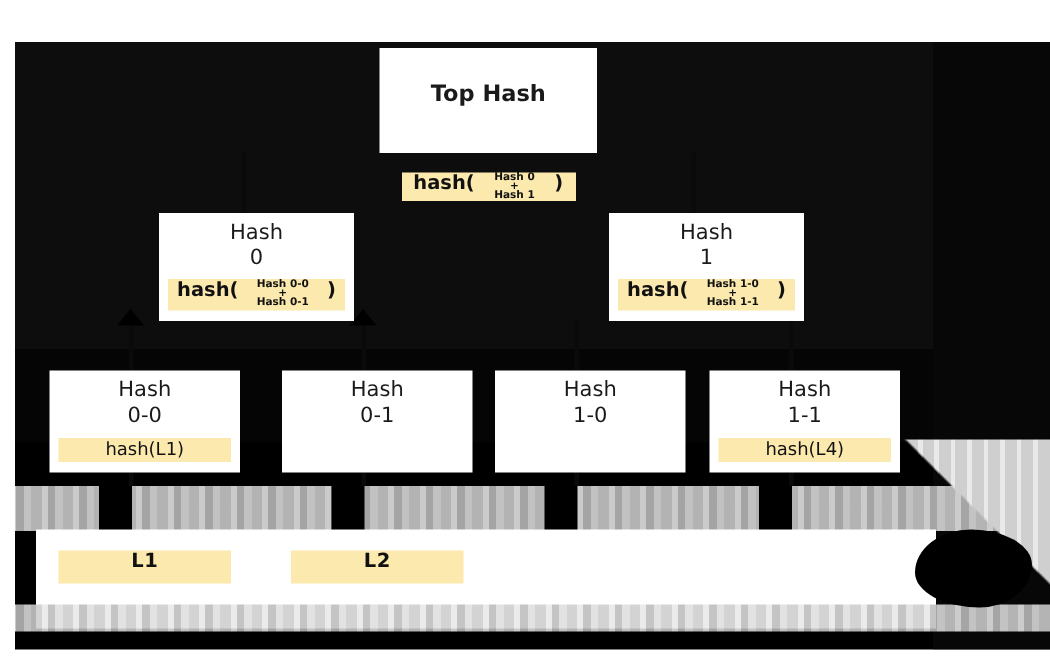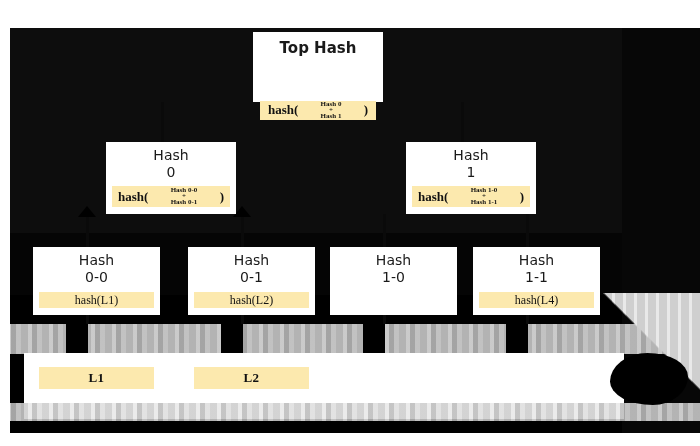--- a/index.html
+++ b/index.html
@@ -37,32 +37,32 @@
      -webkit-mask-image:linear-gradient(225deg,#000 0%,#000 38%,rgba(0,0,0,0) 39%);
      mask-image:linear-gradient(225deg,#000 0%,#000 38%,rgba(0,0,0,0) 39%);}
 
   .blob{position:absolute;background:#000;border-radius:48% 52% 45% 55%/55% 45% 55% 45%;}
 
   
   .node{position:absolute;background:#ffffff;box-sizing:border-box;
         display:flex;flex-direction:column;align-items:center;}
   .node-title{color:#1a1a1a;text-align:center;line-height:1.18;
               font-size:14px;font-weight:400;white-space:pre-line;}
-  .hash-field{background:#FCE9AE;color:#1a1a1a;display:flex;align-items:center;
-              justify-content:center;box-sizing:border-box;font-family:Liberation Serif, serif;}
+  .hash-field{background:#FCE9AE;color:#1a1a1a;display:flex;align-items:flex-start;
+              justify-content:center;box-sizing:border-box;}
   .hash-word{font-size:13px;font-weight:700;color:#111;}
   .paren{font-size:13px;font-weight:700;color:#111;}
   .stack{display:flex;flex-direction:column;align-items:center;
          line-height:1.0;font-size:7px;font-weight:700;color:#111;}
   .stack .plus{font-size:7px;font-weight:700;margin:-1px 0;}
   .simple-hash{font-size:12px;font-weight:400;color:#111;}
   .leaf-label{font-size:13px;font-weight:700;color:#111;letter-spacing:.3px;}
 
   
-  #top-hash{left:243px;top:4px;width:130px;height:70px;padding:8px 8px 8px;gap:36px;}
+  #top-hash{left:243px;top:4px;width:145px;height:70px;padding:22px 8px 8px;gap:36px;}
   #top-hash .node-title{margin-bottom:7px;font-size:15px;font-weight:700;}
   #top-hash .hash-field{width:116px;height:28px;gap:10px;padding:0 8px;
                         justify-content:space-between;}
 
   
   .lvl2{width:130px;height:72px;top:114px;padding:5px 7px 7px;}
   #hash-0{left:96px;}
   #hash-1{left:396px;}
   .lvl2 .node-title{margin-bottom:6px;}
   .lvl2 .hash-field{width:118px;height:26px;padding:0 6px;
@@ -165,23 +165,20 @@
       <div class="node-title">Hash
 0-0</div>
       <div class="hash-field">
         <span class="simple-hash">hash(L1)</span>
       </div>
     </div>
 
     <div class="node lvl3" id="hash-0-1">
       <div class="node-title">Hash
 0-1</div>
-      <div class="hash-field">
-        <span class="simple-hash">hash(L2)</span>
-      </div>
     </div>
 
     <div class="node lvl3" id="hash-1-0">
       <div class="node-title">Hash
 1-0</div>
     </div>
 
     <div class="node lvl3" id="hash-1-1">
       <div class="node-title">Hash
 1-1</div>

